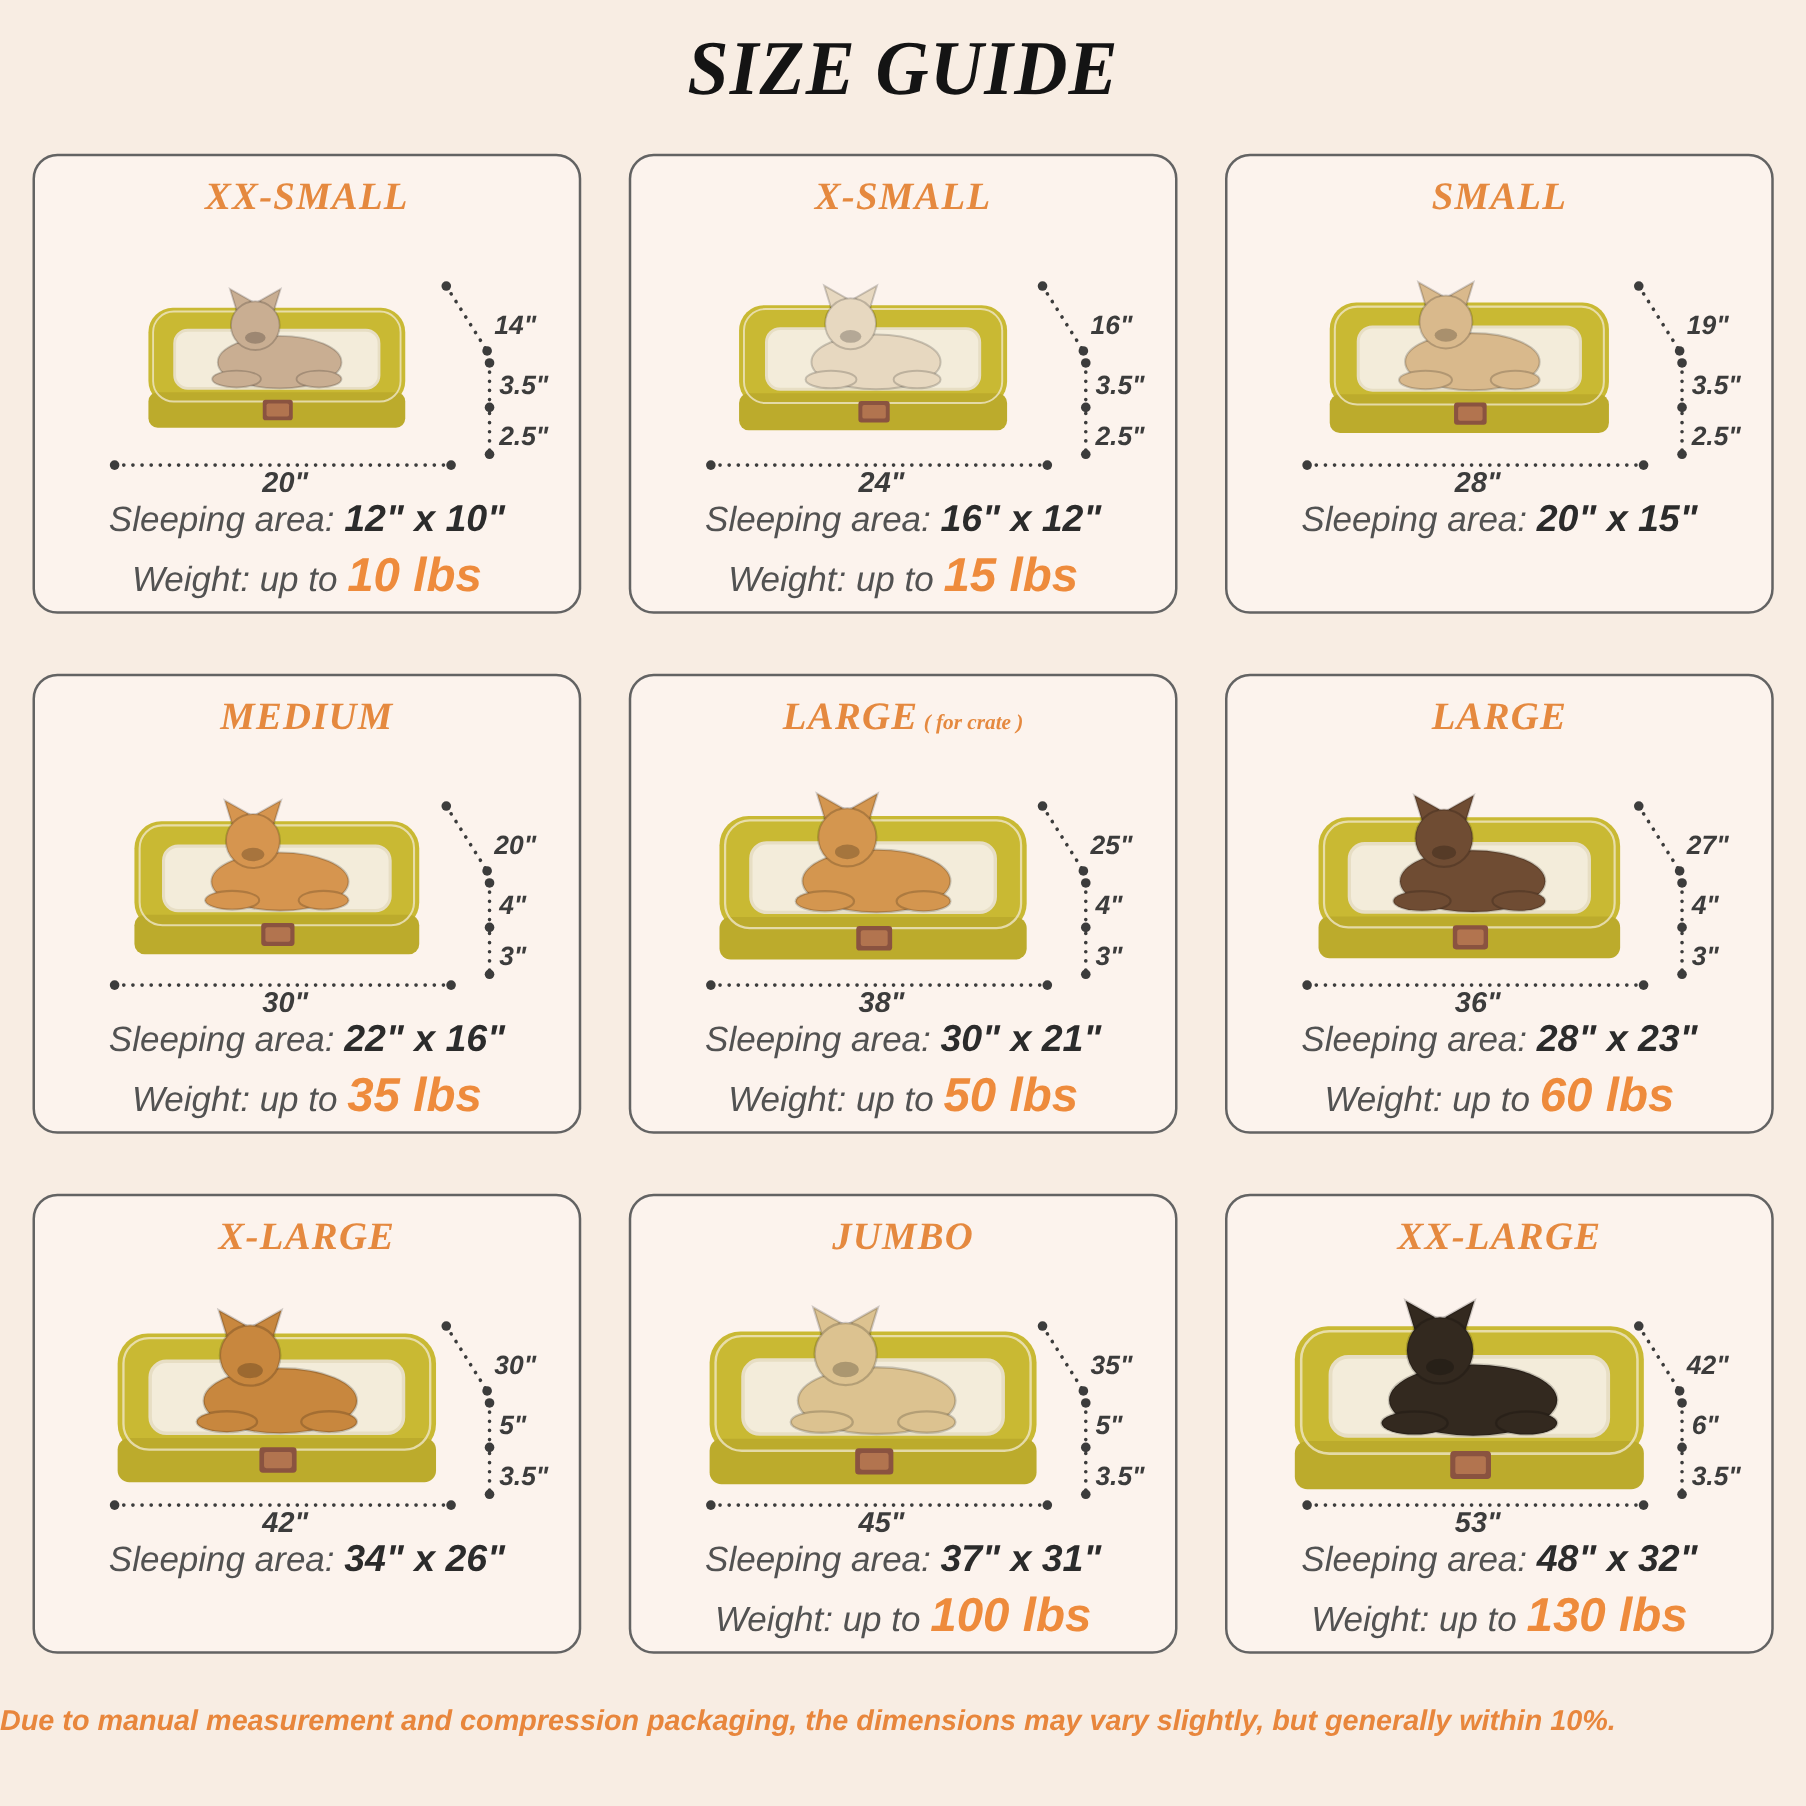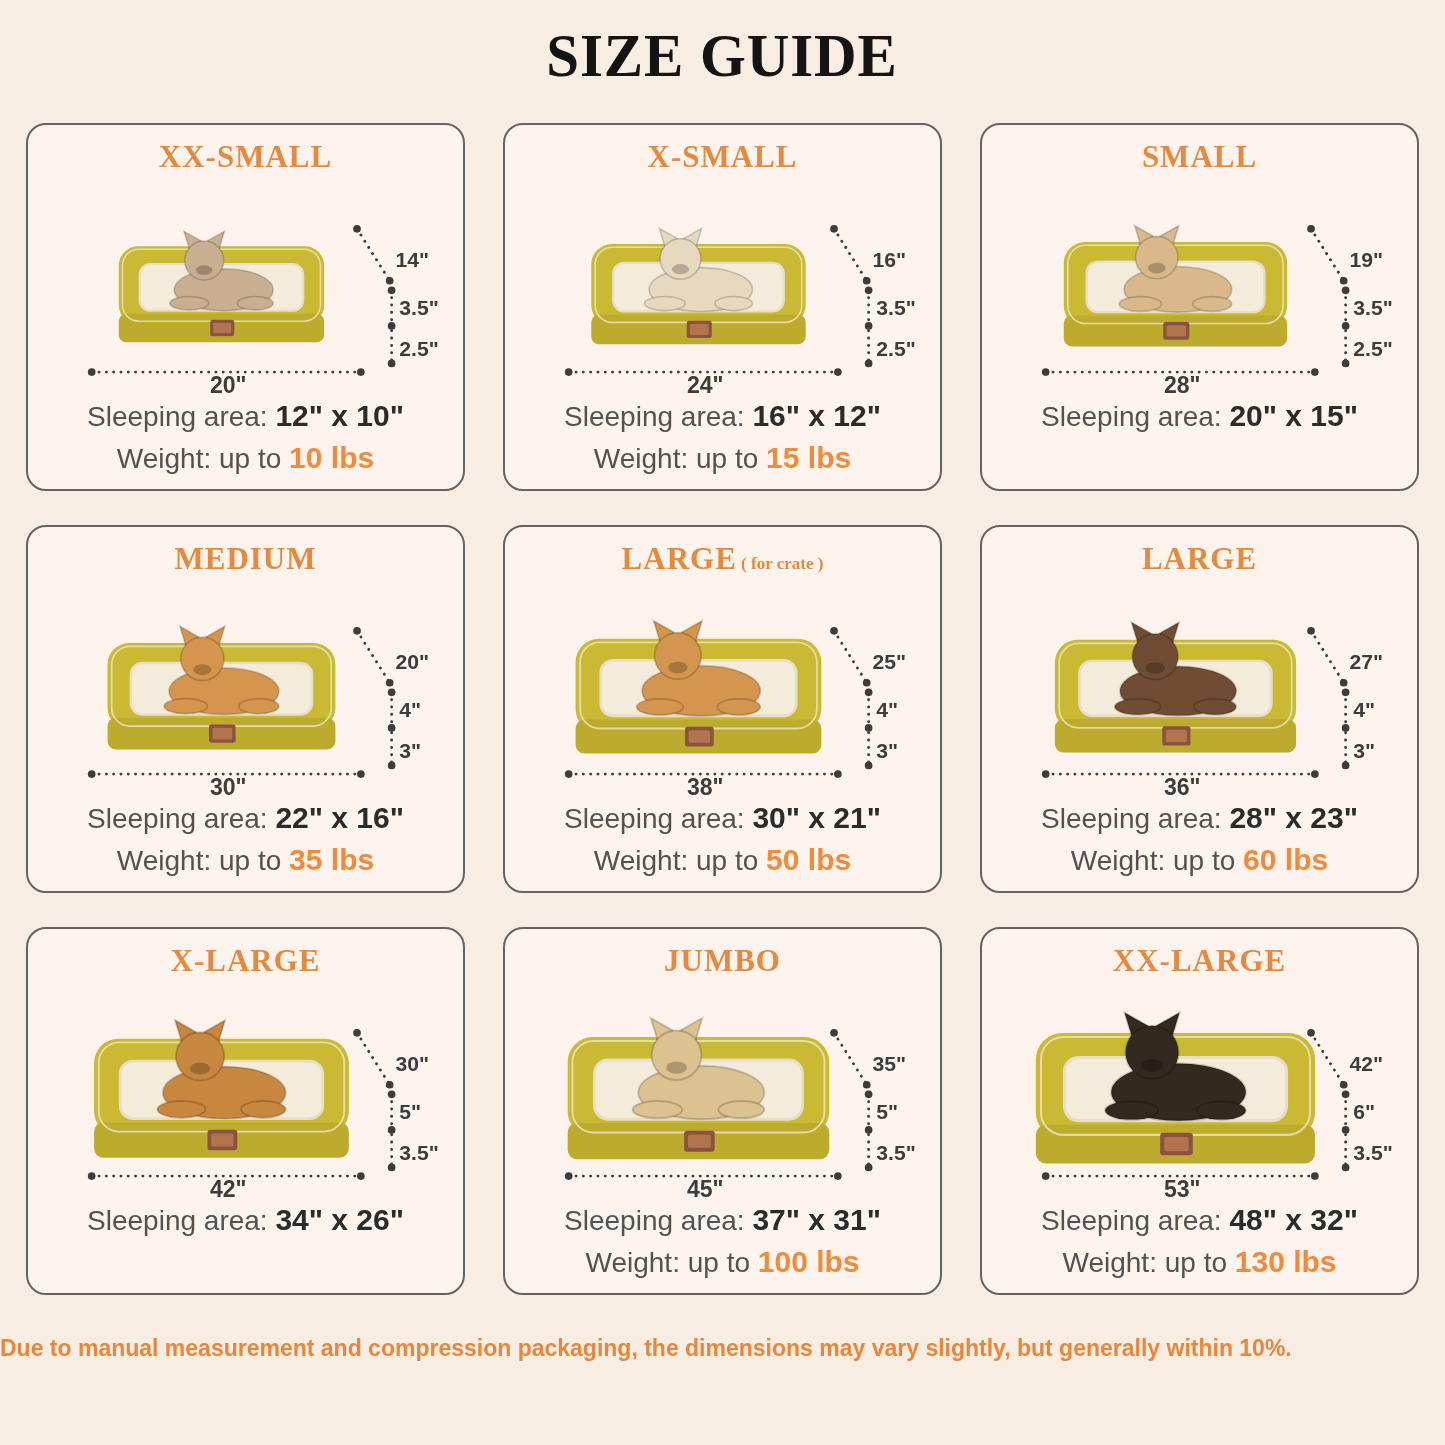--- a/index.html
+++ b/index.html
@@ -2,21 +2,21 @@
 <html><head>
 <meta charset="utf-8">
 <style>
   html,body{margin:0;padding:0;}
   body{
     width:1445px;height:1445px;
     background:#f8ede3;
     font-family:"Liberation Sans",sans-serif;
     overflow:hidden;
   }
-  .page{width:1445px;height:1445px;position:relative;}
+  .page{width:1445px;height:1445px;position:relative;font-style:italic;}
   .main-title{
     margin:0;padding-top:20px;
     text-align:center;
     font-family:"Liberation Serif",serif;
     font-weight:700;
     font-size:62px;
     color:#141414;
     letter-spacing:1px;
   }
   .main-title .squeeze{display:inline-block;transform:scaleX(0.95);}
@@ -25,21 +25,21 @@
     text-align:center;
     font-size:23px;
     font-weight:700;
     color:#e8863c;
   }
   .grid{
     margin:32px 26px 0;
     display:grid;
     grid-template-columns:repeat(3,1fr);
     grid-auto-rows:368px;
-    gap:34px 38px;
+    gap:48px 38px;
   }
   .card{
     box-sizing:border-box;
     background:#fcf3ed;
     border:2px solid #636363;
     border-radius:20px;
     padding:8px 6px 12px;
     display:flex;
     flex-direction:column;
     align-items:center;
@@ -73,21 +73,21 @@
   .dimdot{fill:#3c3c3c;}
   .info-line{
     margin:2px 0 0;
     font-size:28px;
     color:#525252;
     line-height:1.3;
     text-align:center;
     white-space:nowrap;
   }
   .info-line b{color:#2b2b2b;font-size:30px;}
-  .weight-line b{color:#ee8b3c;font-size:30px;}
+  .weight-line b{color:#ee8b3c;font-size:38px;}
   .disclaimer{
     margin:40px 0 0;
     text-align:left;
     font-size:23px;
     font-weight:700;
     color:#e8863c;
   }
 </style>
 </head>
 <body>

